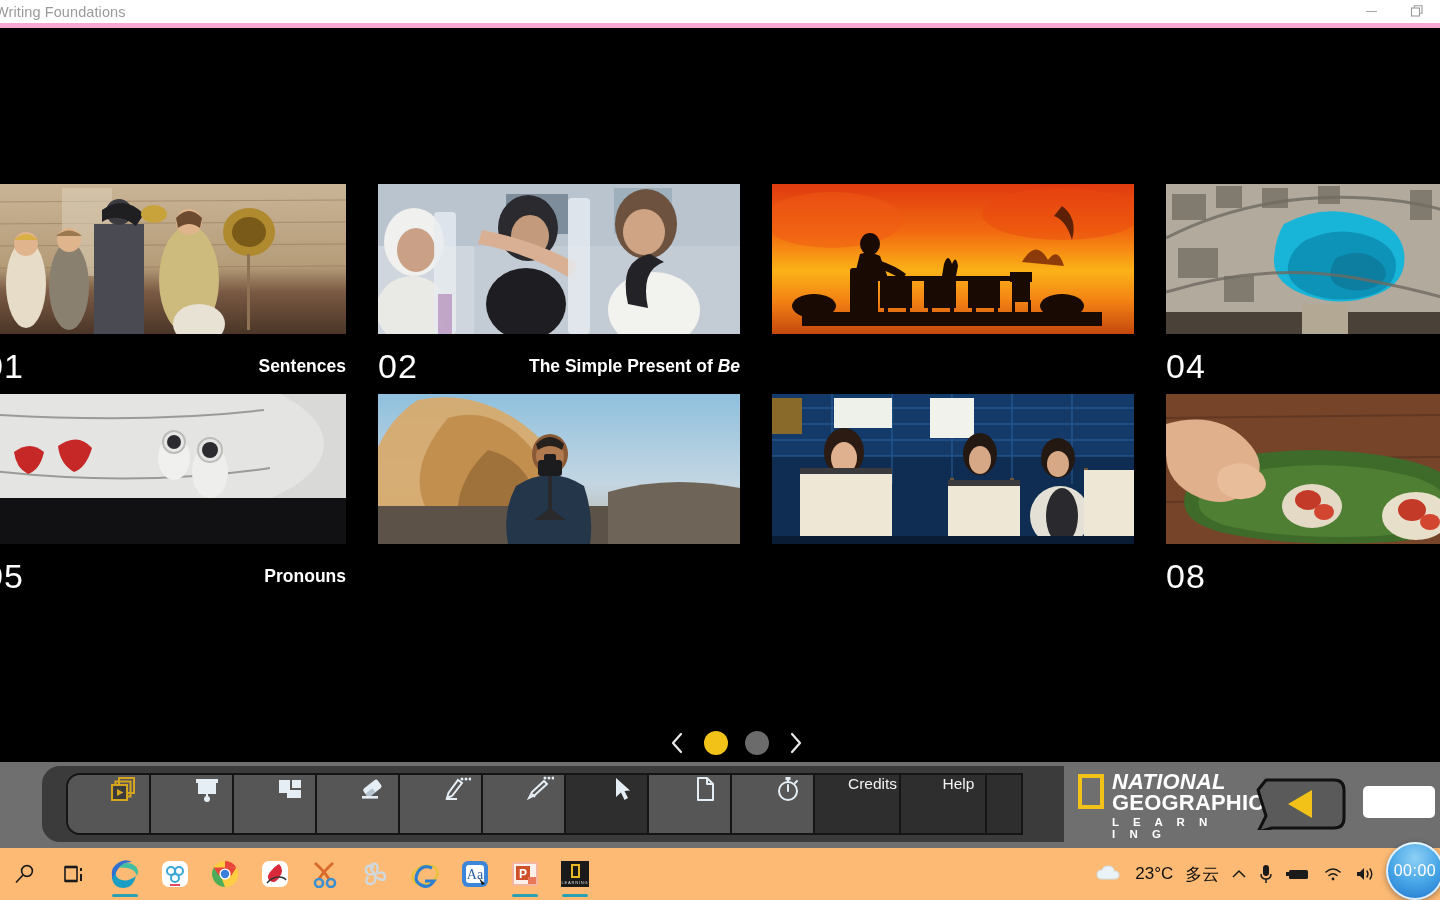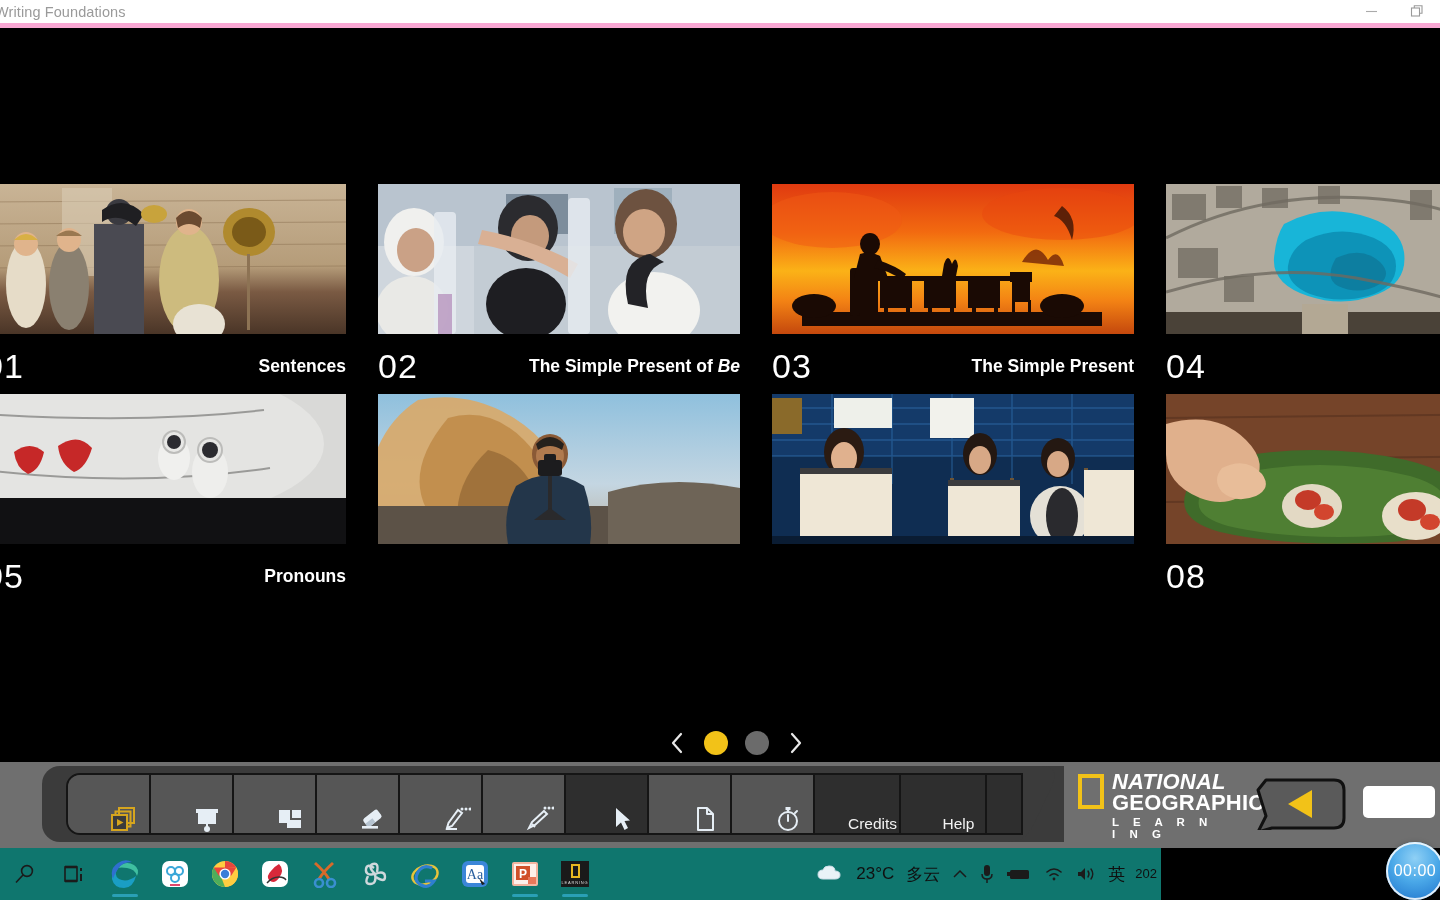--- a/index.html
+++ b/index.html
@@ -45,21 +45,21 @@
   .dot.idle { background:#6b6b6b; }
 
   
   .toolbar-bar { position:absolute; left:0; top:762px; width:1440px; height:86px;
     background:#6f6f6f; }
   .toolbar-panel { position:absolute; left:42px; top:766px; width:1022px;
     height:76px; background:#3b3b3b; border-radius:18px 0 0 18px; }
   .tool-strip { position:absolute; left:66px; top:773px; height:62px;
     display:flex; align-items:stretch;
     border:2.5px solid #151515; border-radius:14px 0 0 14px; overflow:hidden; }
-  .tbtn { width:83px; display:flex; align-items:flex-end; justify-content:center;
+  .tbtn { width:83px; display:flex; align-items:flex-start; justify-content:center;
     background:#565656; border-right:2.5px solid #151515; position:relative;padding-left:31px; }
   .tbtn:last-child { border-right:none; }
   .tbtn.dark { background:#2e2e2e; }
   .tbtn.wide { width:86px; }
   .tbtn-label { color:#f2f2f2; font-size:15.5px; }
   .tbtn svg { display:block; }
   .strip-tail { width:34px; background:#2e2e2e; }
 
   
   .panel-wedge { position:absolute; left:950px; top:766px; width:120px;
@@ -75,22 +75,22 @@
     font-weight:bold; letter-spacing:.2px; line-height:1; }
   .ng-l3 { position:absolute; left:34px; top:45px; color:#fff; font-size:11.5px;
     font-weight:bold; letter-spacing:5.5px; line-height:1; }
 
   
   .playtab { position:absolute; left:1256px; top:778px; width:90px; height:52px; }
   .whitebox { position:absolute; left:1363px; top:786px; width:72px; height:32px;
     background:#fff; border-radius:5px; }
 
   
-  .taskbar { position:absolute; left:0; top:848px; width:1161px; height:52px;
-    background:#0f766e; display:flex; align-items:center; }
+  .taskbar { position:absolute; left:0; top:848px; width:1440px; height:52px;
+    background:#fdba74; display:flex; align-items:center; }
   .tb-icon { width:50px; height:52px; display:flex; align-items:center;
     justify-content:center; position:relative; }
   .tb-icon.run::after { content:""; position:absolute; bottom:3px; left:12px;
     width:26px; height:3px; background:#2aa0b5; border-radius:2px; }
   .tray { margin-left:auto; display:flex; align-items:center; height:52px;
     padding-right:4px; gap:0px; }
   .tray-item { display:flex; align-items:center; justify-content:center;
     height:52px; padding:16px 6px; color:#101010; font-size:17px; }
   .tray-date { font-size:13px; color:#101010; line-height:1.15; text-align:left;
     padding-left:4px; }
@@ -235,24 +235,20 @@
               <rect x="256" y="116" width="3" height="14"></rect>
             <ellipse cx="98" cy="60" rx="10" ry="11"></ellipse>
             <path d="M88 70 q10-4 20 2 l8 22 h-34z"></path>
             <path d="M106 76 q18 6 28 14 l-4 6 q-14-10-28-12z"></path>
             <rect x="86" y="92" width="20" height="36"></rect>
             <ellipse cx="42" cy="122" rx="22" ry="12"></ellipse>
             <ellipse cx="290" cy="122" rx="22" ry="12"></ellipse>
             <path d="M172 80 q4-12 8 0 q4-10 6 2 l-2 10 h-14z"></path>
           </g>
         </svg>
-      </div>
-      <div class="caption">
-        <span class="cap-num">03</span>
-        <span class="cap-title">The Simple Present</span>
       </div>
     </div>
 
     <div class="card">
       <div class="thumb">
         <svg viewBox="0 0 362 150" preserveAspectRatio="none">
           <rect width="362" height="150" fill="#b9b2a6"></rect>
           <rect width="362" height="150" fill="#a49d92" opacity=".4"></rect>
           <g fill="#8e8strokes"></g>
           <path d="M118 40 q40-22 86-6 q30 10 34 34 q4 30-26 42 q-34 14-70 2 q-36-12-34-38 q2-22 10-34z" fill="#18b5d8"></path>

